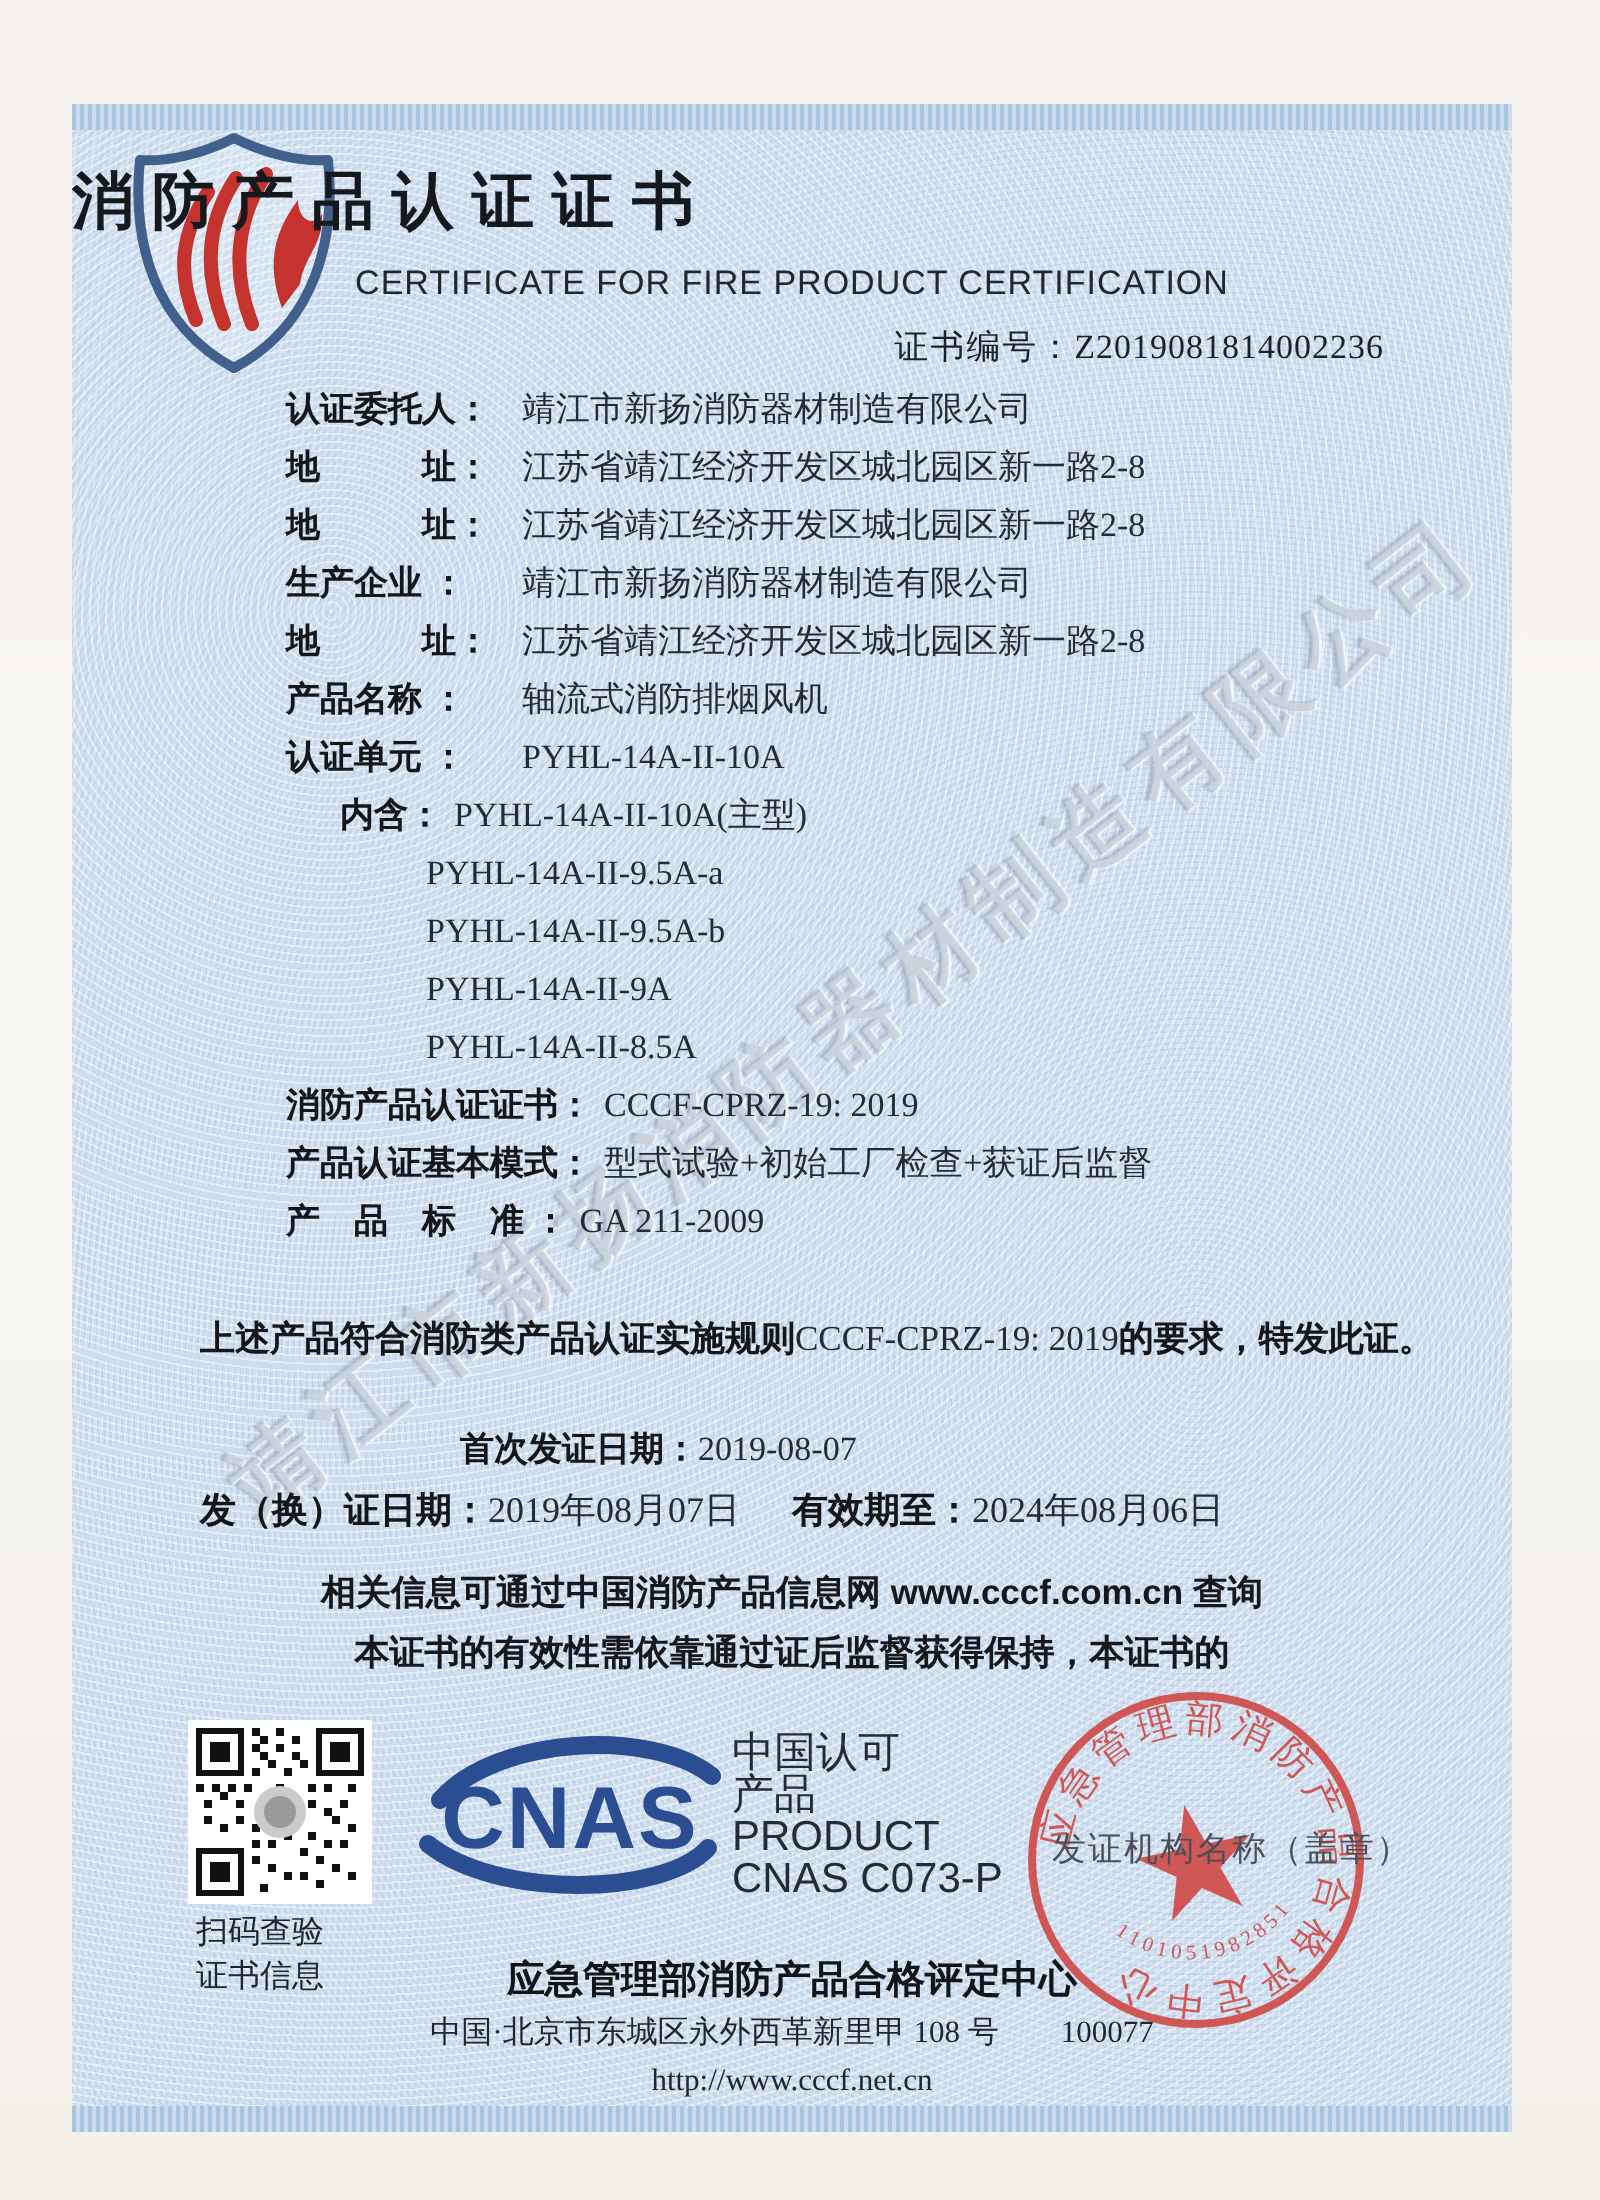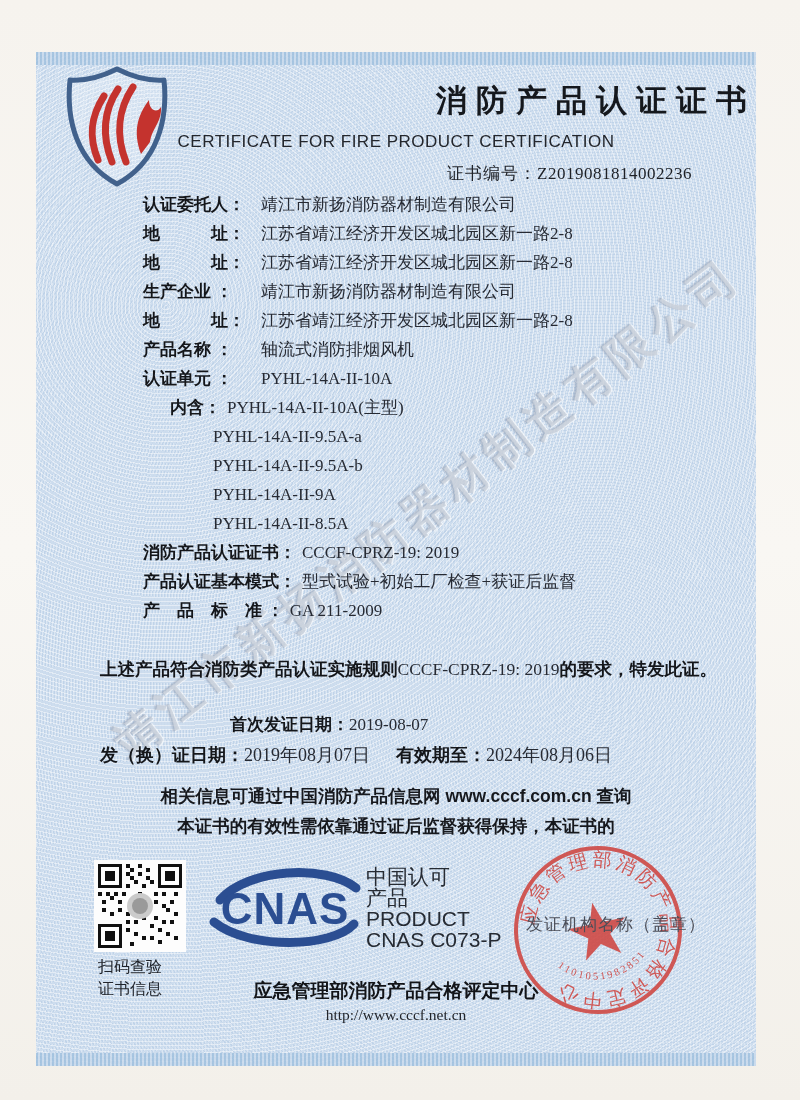--- a/index.html
+++ b/index.html
@@ -26,21 +26,21 @@
   .watermark {
     position:absolute; left:84px; top:666px; z-index:1; white-space:nowrap;
     transform:rotate(-38deg); transform-origin:0 50%;
     font-size:46px; font-weight:bold; letter-spacing:6px;
     color:rgba(142,154,176,.34);
     text-shadow:1px 1px 1px rgba(255,255,255,.7), -1px -1px 1px rgba(90,100,125,.18);
   }
 
   .logo { position:absolute; left:22px; top:12px; z-index:2; }
 
-  .title-cn { position:absolute; top:28px; left:0; right:0; z-index:2; text-align:right;
+  .title-cn { position:absolute; top:28px; left:0; right:0; z-index:2; text-align:left;
     font-size:31px; font-weight:bold; letter-spacing:9px; color:#15181d; }
   .title-en { position:absolute; top:80px; left:0; right:0; z-index:2; text-align:center;
     font-family:"Liberation Sans","DejaVu Sans",sans-serif;
     font-size:17px; letter-spacing:.5px; color:#23262c; }
   .certno { position:absolute; top:110px; right:64px; z-index:2; font-size:17px; color:#1d2026;text-align:right; }
   .certno .lab { letter-spacing:1px; }
   .certno .val { letter-spacing:.5px; }
 
   .rows { position:absolute; top:138px; left:64px; right:24px; z-index:2; }
   .row { height:29px; line-height:29px; white-space:nowrap; font-size:17px;margin-left:43px; }
@@ -239,16 +239,17 @@
         <textPath href="#sealRing" startOffset="18">应急管理部消防产品合格评定中心</textPath>
       </text>
       <text font-size="10.5" letter-spacing="2.5" fill="#cf4540">
         <textPath href="#sealNum" startOffset="16">1101051982851</textPath>
       </text>
     </svg>
     <div class="stamp-overlay">发证机构名称（盖章）</div>
 
     <div class="org">
       <div class="org-name">应急管理部消防产品合格评定中心</div>
+      <div class="org-addr">中国·北京市东城区永外西革新里甲 108 号　　100077</div>
       <div class="org-url">http://www.cccf.net.cn</div>
     </div>
   </div>
 </div>
 
 </body></html>

